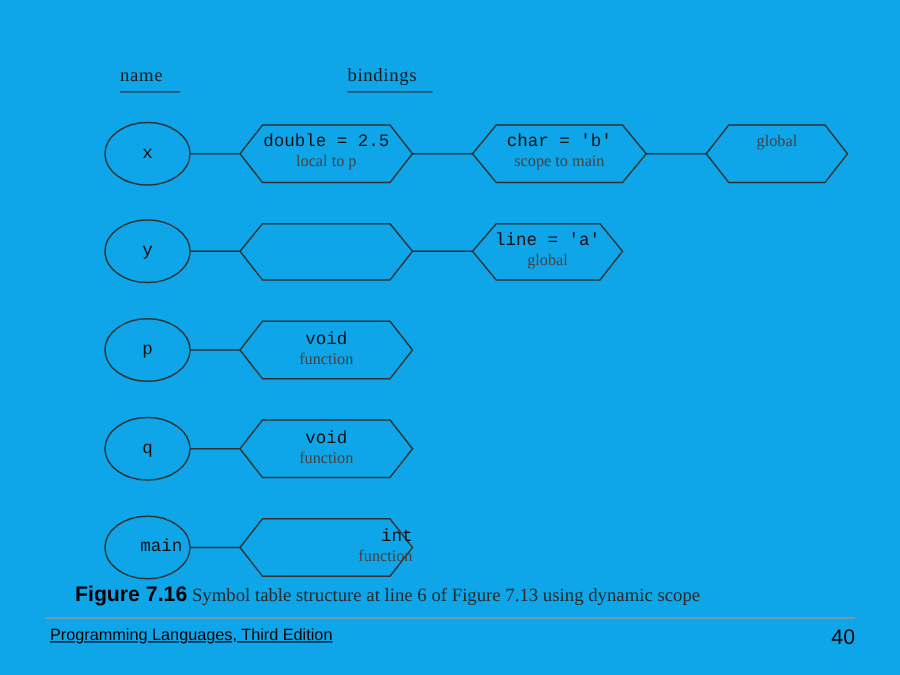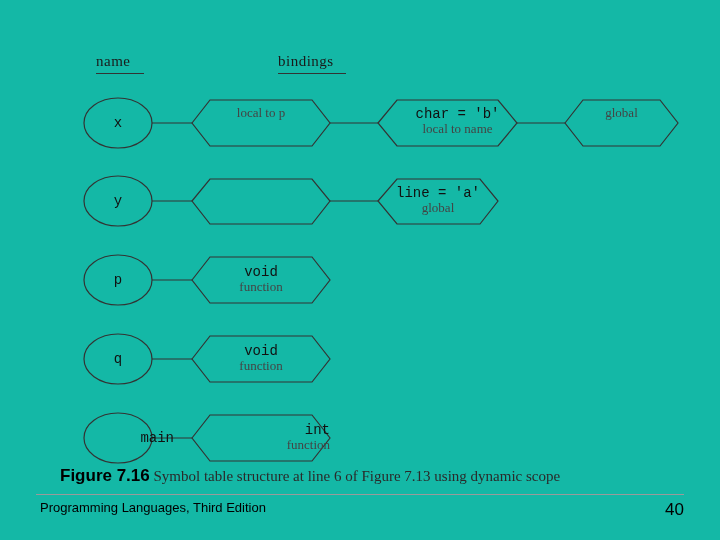--- a/index.html
+++ b/index.html
@@ -12,21 +12,21 @@
     height: 540px;
     position: relative;
     font-family: "Liberation Sans", sans-serif;
     overflow: hidden;
   }
   .slide {
     position: absolute;
     left: 0; top: 0;
     width: 720px;
     height: 540px;
-    background: #14b8a6;
+    background: #0ea5e9;
   }
   
   .figure {
     position: absolute;
     left: 60px;
     top: 40px;
     width: 620px;
     height: 450px;
   }
   .fig-svg {
@@ -89,20 +89,21 @@
     height: 1px;
     background: #9a9a9a;
   }
   .footer-left {
     position: absolute;
     left: 40px;
     top: 500px;
     font-family: "Liberation Sans", sans-serif;
     font-size: 13px;
     color: #000;
+    text-decoration: underline;
   }
   .footer-right {
     position: absolute;
     right: 36px;
     top: 500px;
     font-family: "Liberation Sans", sans-serif;
     font-size: 17px;
     color: #000;
     text-align: center;
   }
@@ -151,25 +152,26 @@
         <polygon points="132,319 150,296 252,296 270,319 252,342 150,342"></polygon>
 
         <ellipse cx="58" cy="398" rx="34" ry="25"></ellipse>
         <line x1="92" y1="398" x2="132" y2="398"></line>
         <polygon points="132,398 150,375 252,375 270,398 252,421 150,421"></polygon>
       </g>
     </svg>
 
     <div class="node-label" style="left:24px; top:75px; width:68px;">x</div>
     <div class="node-label" style="left:132px; top:66px; width:138px;">
+      <div>double = 2.5</div>
       <div class="node-sub">local to p</div>
     </div>
-    <div class="node-label" style="left:328px; top:66px; width:139px;">
+    <div class="node-label" style="left:318px; top:66px; width:139px;">
       <div>char = 'b'</div>
-      <div class="node-sub">local to name</div>
+      <div class="node-sub">scope to main</div>
     </div>
     <div class="node-label" style="left:505px; top:66px; width:113px;">
       <div class="node-sub">global</div>
     </div>
 
     <div class="node-label" style="left:24px; top:153px; width:68px;">y</div>
     <div class="node-label" style="left:318px; top:145px; width:120px;">
       <div>line = 'a'</div>
       <div class="node-sub">global</div>
     </div>
@@ -179,21 +181,21 @@
       <div>void</div>
       <div class="node-sub">function</div>
     </div>
 
     <div class="node-label" style="left:24px; top:311px; width:68px;">q</div>
     <div class="node-label" style="left:132px; top:303px; width:138px;">
       <div>void</div>
       <div class="node-sub">function</div>
     </div>
 
-    <div class="node-label" style="left:24px; top:390px; width:90px;text-align:right;">main</div>
+    <div class="node-label" style="left:24px; top:390px; width:90px;">main</div>
     <div class="node-label" style="left:132px; top:382px; width:138px;text-align:right;">
       <div>int</div>
       <div class="node-sub">function</div>
     </div>
 
   </div>
 
   <div class="caption">
     <b>Figure 7.16</b>
     <span>Symbol table structure at line 6 of Figure 7.13 using dynamic scope</span>

